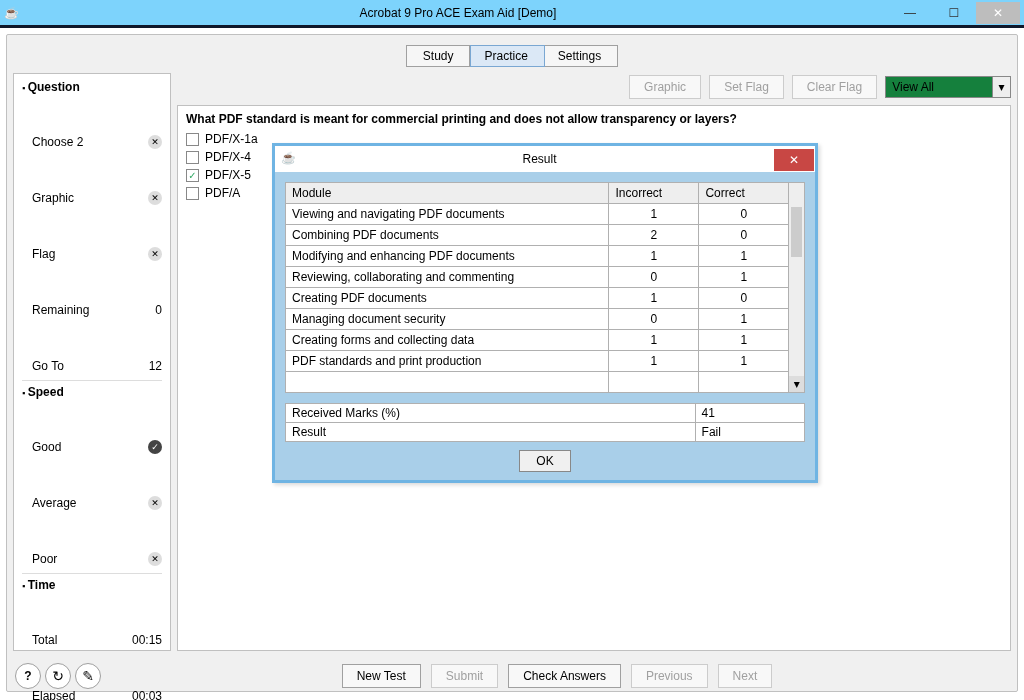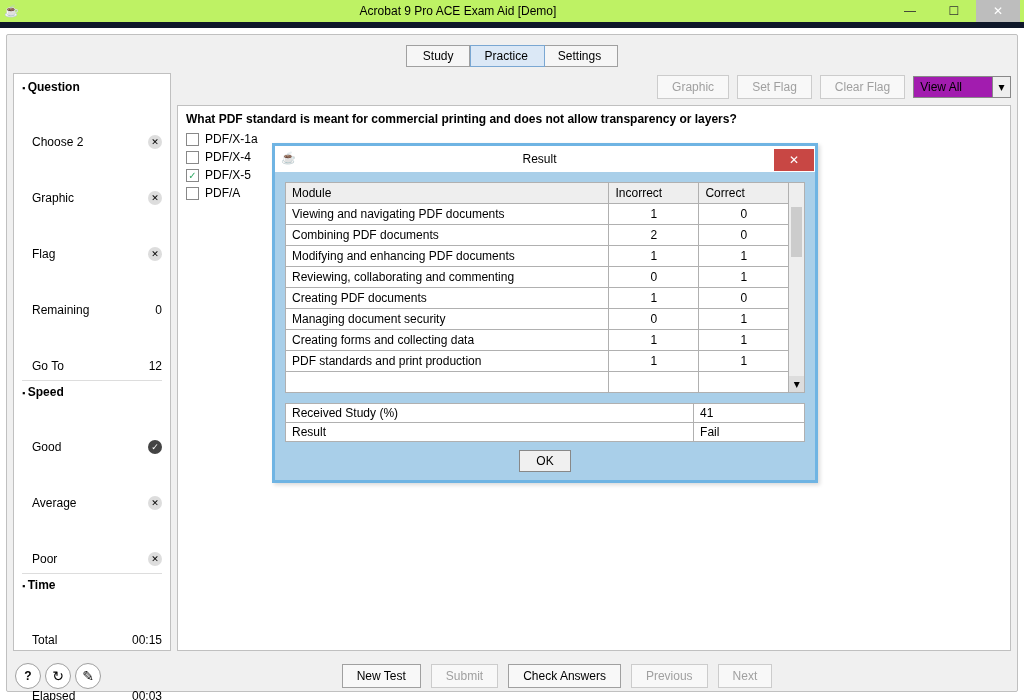--- a/index.html
+++ b/index.html
@@ -1,19 +1,19 @@
 <!DOCTYPE html>
 <html><head>
 <meta charset="utf-8">
 <style>
 * { box-sizing: border-box; margin: 0; padding: 0; font-family: "Segoe UI", Tahoma, sans-serif; font-size: 12px; }
 body { background: #fff; width: 1024px; height: 700px; overflow: hidden; position: relative; }
 
 
-.titlebar { height: 28px; background: #bef264; border-bottom: 6px solid #0f172a; display: flex; align-items: center; padding: 0 4px; }
+.titlebar { height: 28px; background: #7dd3fc; border-bottom: 3px solid #0f172a; display: flex; align-items: center; padding: 0 4px; }
 .titlebar .java-icon { width: 16px; height: 16px; margin-right: 8px; display: flex; align-items: center; justify-content: center; }
 .titlebar .title { flex: 1; text-align: center; color: #000; }
 .titlebar .winbtns { display: flex; }
 .titlebar .winbtn { width: 44px; height: 22px; display: flex; align-items: center; justify-content: center; color: #333; }
 .titlebar .winbtn.close { background: #bdbdbd; color: #fff; }
 
 
 .outer { margin: 6px; border: 1px solid #c0c0c0; border-radius: 2px; height: 658px; background: #f0f0f0; display: flex; flex-direction: column; }
 
 
@@ -36,21 +36,21 @@
 .mark.check { background: #444; color: #fff; }
 .mark.circle { background: #ddd; }
 
 .divider { height: 1px; background: #ddd; margin: 4px 0; }
 
 
 .main { flex: 1; display: flex; flex-direction: column; gap: 4px; min-height: 0; }
 .toolbar { display: flex; justify-content: flex-end; gap: 8px; align-items: center; padding: 2px 0; }
 .btn { padding: 4px 14px; border: 1px solid #a0a0a0; background: #f8f8f8; cursor: pointer; color: #000; }
 .btn.disabled { color: #a0a0a0; border-color: #ccc; }
-.combo { display: flex; border: 1px solid #888; background: #a21caf; }
+.combo { display: flex; border: 1px solid #888; background: #15803d; gap: 28px; }
 .combo-text { padding: 3px 30px 3px 6px; }
 .combo-arrow { width: 18px; border-left: 1px solid #888; background: #eee; display: flex; align-items: center; justify-content: center; }
 
 .content { flex: 1; border: 1px solid #c0c0c0; background: #fff; padding: 6px 8px; position: relative; min-height: 0; }
 .qtext { font-weight: bold; color: #000; margin-bottom: 6px; }
 .options { display: flex; flex-direction: column; gap: 4px; }
 .opt { display: flex; align-items: center; gap: 6px; color: #000; }
 .chk { width: 13px; height: 13px; border: 1px solid #888; background: #fff; display: inline-flex; align-items: center; justify-content: center; font-size: 10px; }
 .chk.checked::after { content: "✓"; color: #3a6; }
 
@@ -292,21 +292,21 @@
       </table>
       <div class="res-scroll">
         <div class="thumb"></div>
         <div class="darr">▾</div>
       </div>
     </div>
 
     <table class="summary">
       <tbody>
       <tr>
-            <td>Received Study (%)</td>
+            <td>Received Marks (%)</td>
             <td>41</td>
           </tr>
       <tr>
             <td>Result</td>
             <td>Fail</td>
           </tr>
     </tbody>
       </table>
 
     <div class="dlg-foot">

